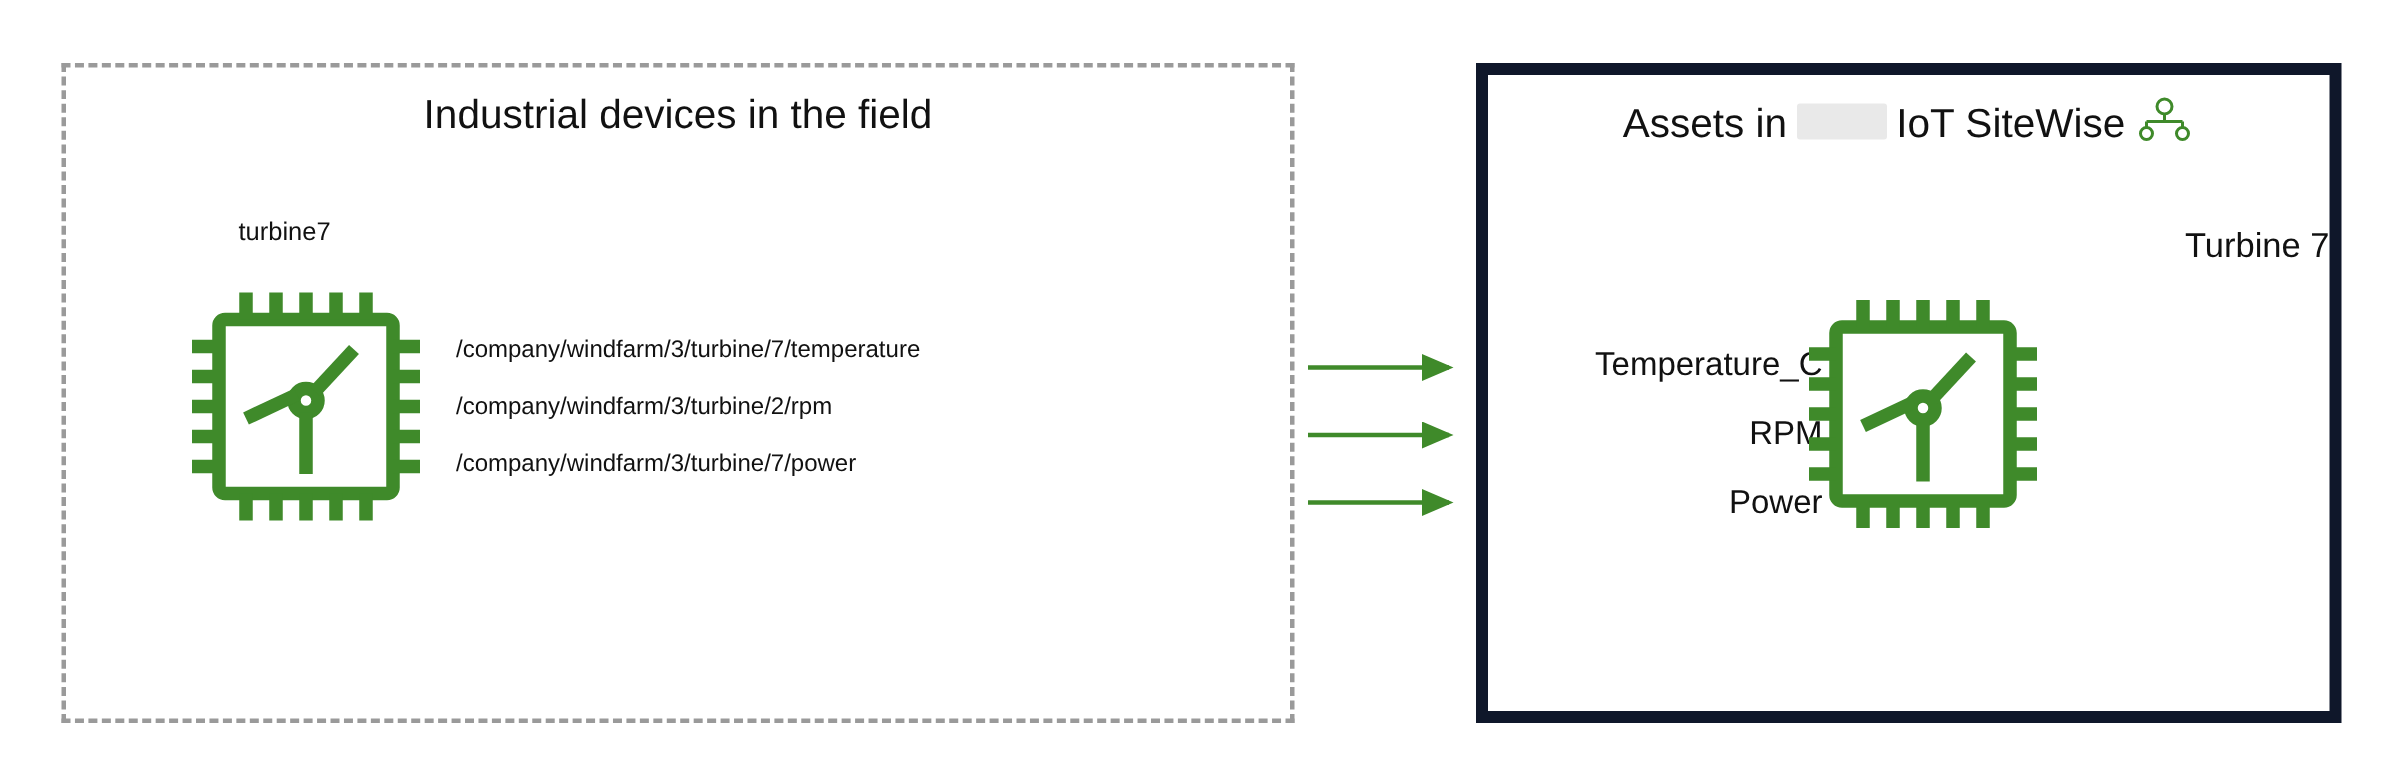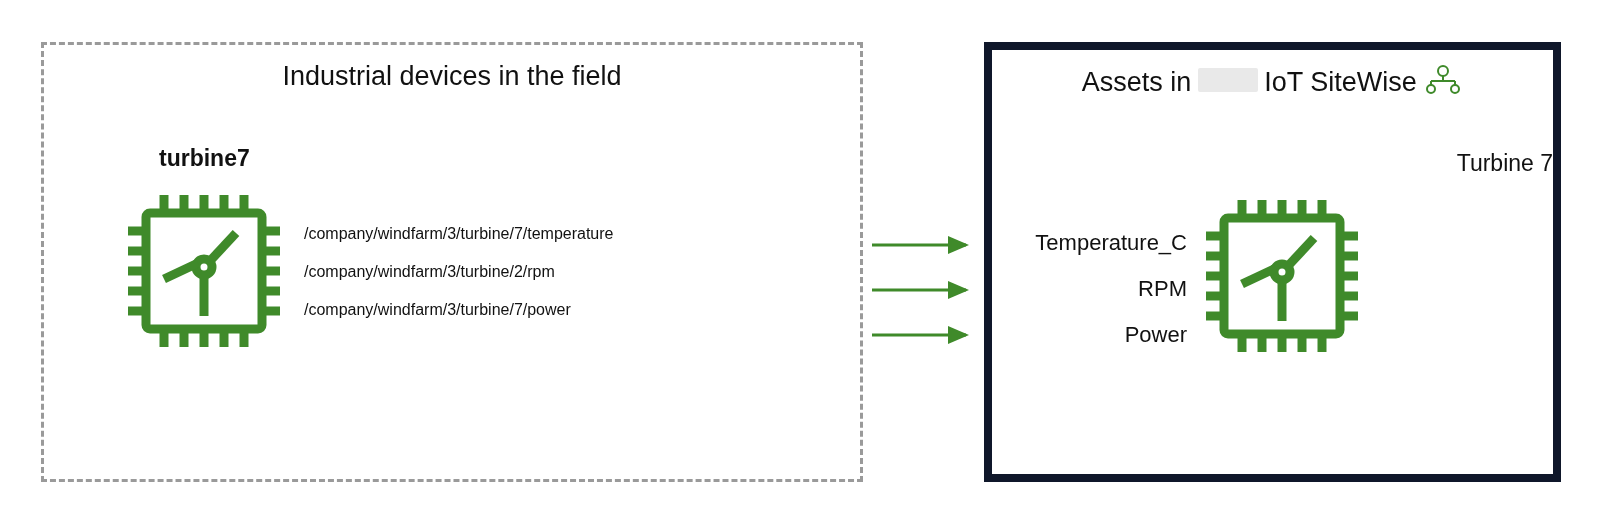--- a/index.html
+++ b/index.html
@@ -33,22 +33,22 @@
     top: 16px;
     width: 100%;
     text-align: center;
     font-size: 27px;
     font-weight: 400;
   }
   .device-label {
     position: absolute;
     left: 115px;
     top: 100px;
-    font-size: 23px;
-    font-weight: 700;
+    font-size: 17px;
+    font-weight: 400;
   }
   .chip-left {
     position: absolute;
     left: 70px;
     top: 136px;
   }
   .paths {
     position: absolute;
     left: 260px;
     top: 180px;
@@ -110,20 +110,21 @@
     left: 200px;
     top: 136px;
   }
   .props {
     position: absolute;
     left: 0px;
     top: 180px;
     width: 195px;
     font-size: 22px;
     text-align: right;
+    padding-left: 28px;
   }
   .props div {
     margin-bottom: 20px;
   }
 
   
   .arrows {
     position: absolute;
     left: 870px;
     top: 232px;

